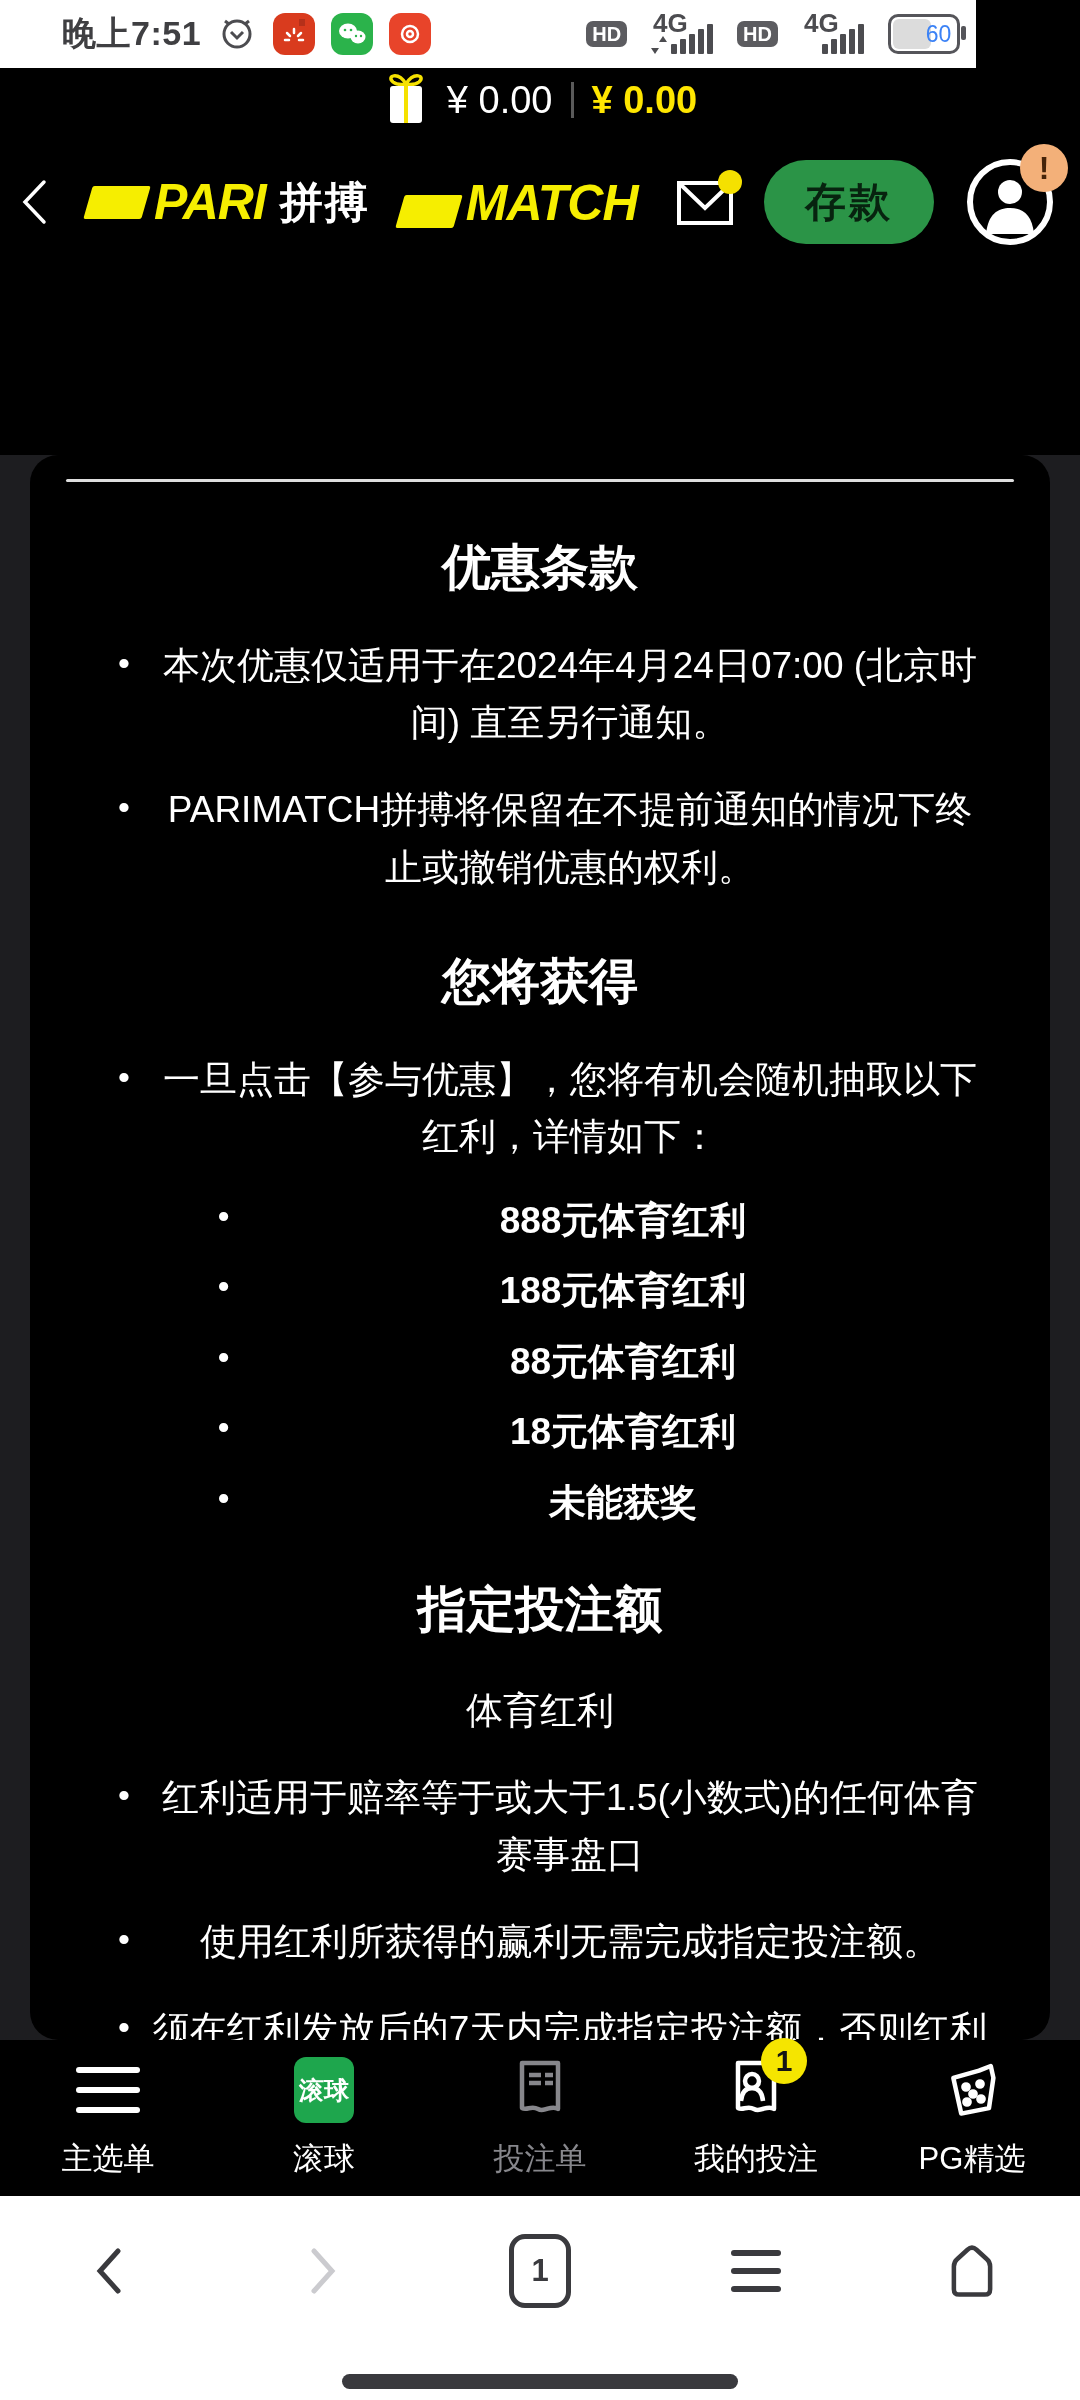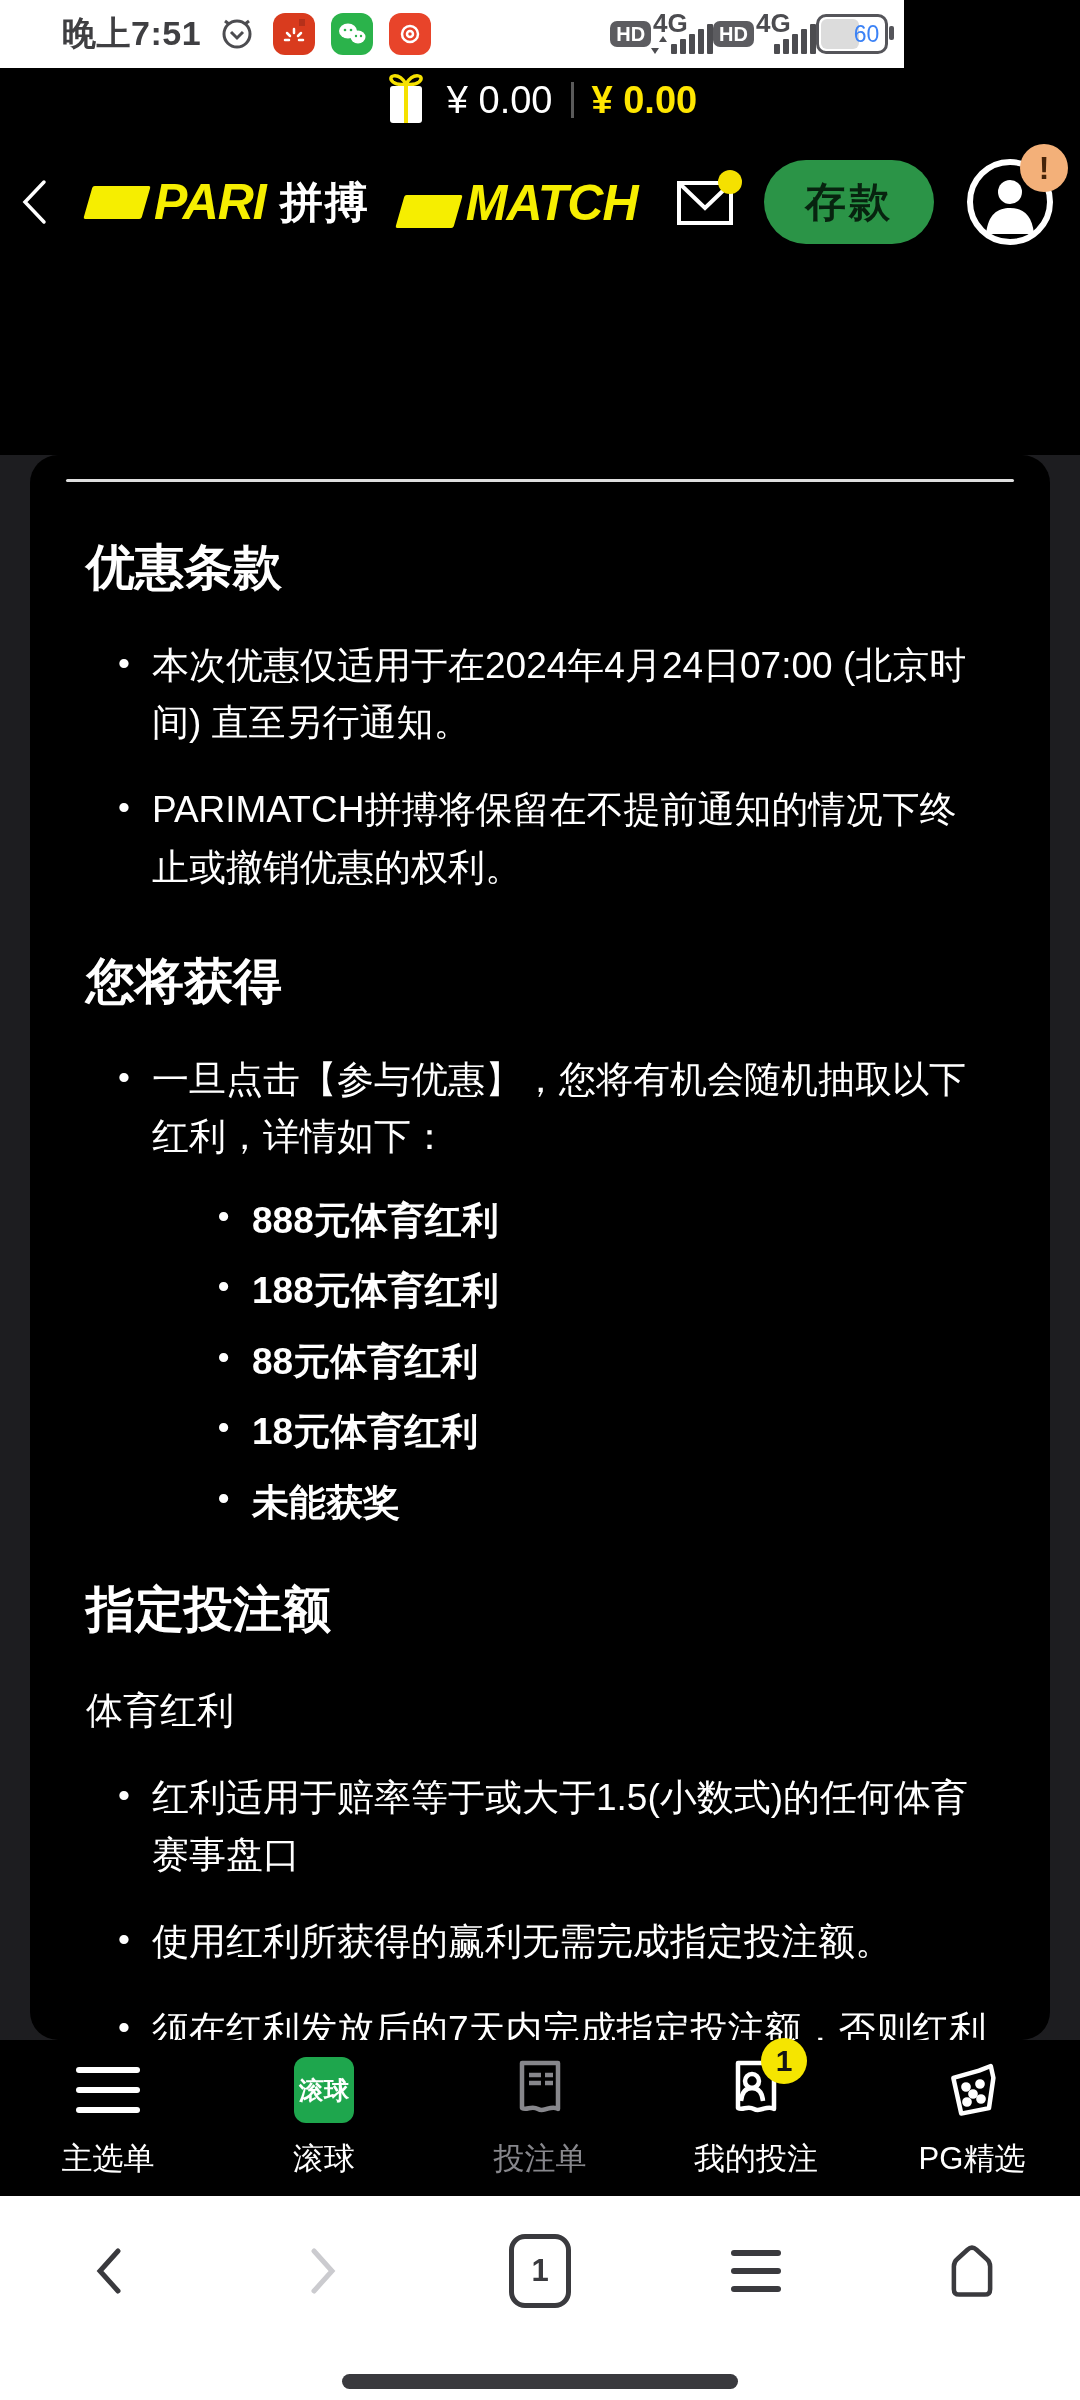--- a/index.html
+++ b/index.html
@@ -1,25 +1,25 @@
 <!DOCTYPE html>
 <html><head>
 <meta charset="utf-8">
 <style>
   html,body{margin:0;padding:0;background:#000;}
   #screen{position:relative;width:1080px;height:2400px;background:#000;overflow:hidden;
     font-family:"Liberation Sans","DejaVu Sans",sans-serif;-webkit-font-smoothing:antialiased;}
 
   
-  #status-bar{position:absolute;top:0;left:0;width:904px;height:68px;background:#fff;
+  #status-bar{position:absolute;top:0;left:0;width:976px;height:68px;background:#fff;
     display:flex;align-items:center;justify-content:space-between;}
   .sb-left{display:flex;align-items:center;gap:16px;padding-left:62px;}
   .sb-time{font-size:34px;font-weight:700;color:#3f3f42;letter-spacing:0.5px;}
   .sb-appicon{width:42px;height:42px;border-radius:12px;display:flex;align-items:center;justify-content:center;}
-  .sb-right{display:flex;align-items:center;gap:0;padding-right:16px;}
+  .sb-right{display:flex;align-items:center;gap:24px;padding-right:16px;}
   .hd-badge{background:#5c5c60;color:#fff;font-size:20px;font-weight:700;border-radius:7px;
     padding:3px 6px;line-height:1;}
   .sig{position:relative;width:62px;height:44px;}
   .sig-4g{position:absolute;top:-2px;left:2px;font-size:26px;font-weight:700;color:#4c4c50;line-height:1;}
   .sig-bars{position:absolute;bottom:2px;right:0;display:flex;align-items:flex-end;gap:3px;}
   .sig-bars i{display:block;width:6px;background:#4c4c50;border-radius:1px;}
   .battery{position:relative;width:66px;height:34px;border:3px solid #55555a;border-radius:10px;
     display:flex;align-items:center;justify-content:center;}
   .battery-fill{position:absolute;left:2px;top:2px;bottom:2px;width:58%;background:#dcdcdc;border-radius:6px;}
   .battery-num{position:relative;font-size:23px;color:#3b82f6;font-weight:500;margin-left:29px;}
@@ -48,21 +48,21 @@
   .deposit-btn{min-width:170px;height:84px;border-radius:42px;background:#2b9447;border:none;
     display:flex;align-items:center;justify-content:center;font-size:41px;font-weight:700;color:#07230f;
     letter-spacing:3px;padding:0 30px;}
   .profile-wrap{position:relative;width:92px;height:92px;}
   .alert-badge{position:absolute;top:-12px;right:-12px;width:48px;height:48px;border-radius:50%;
     background:#f3b079;color:#45240a;font-size:32px;font-weight:800;display:flex;align-items:center;justify-content:center;}
 
   
   #backdrop{position:absolute;top:455px;left:0;width:1080px;height:1585px;background:#1d1d20;}
   #card{position:absolute;top:455px;left:30px;width:1020px;height:1585px;background:#000;
-    border-radius:28px;overflow:hidden;}
+    border-radius:28px;overflow:hidden;text-align:center;}
   .card-inner{padding:24px 56px 0 56px;color:#fff;}
   .top-divider{height:3px;background:#dedede;border-radius:2px;margin:0 -20px 10px -20px;}
   .sec-heading{font-size:49px;font-weight:700;color:#fff;margin:56px 0 40px 0;line-height:1.2;}
   .body-par{font-size:37px;color:#fff;margin:44px 0 30px 0;line-height:1.5;}
   ul.lv1{list-style:none;margin:0;padding:0 6px 0 66px;}
   ul.lv1>li{position:relative;font-size:37px;line-height:1.55;margin-bottom:30px;}
   ul.lv1>li::before{content:"•";position:absolute;left:-34px;top:0;font-size:34px;color:#fff;}
   ul.lv2{list-style:none;margin:34px 0 6px 166px;padding:0;font-weight:bold;}
   ul.lv2>li{position:relative;font-size:37px;line-height:1.15;margin-bottom:28px;}
   ul.lv2>li::before{content:"•";position:absolute;left:-34px;top:-2px;font-size:32px;color:#fff;}

